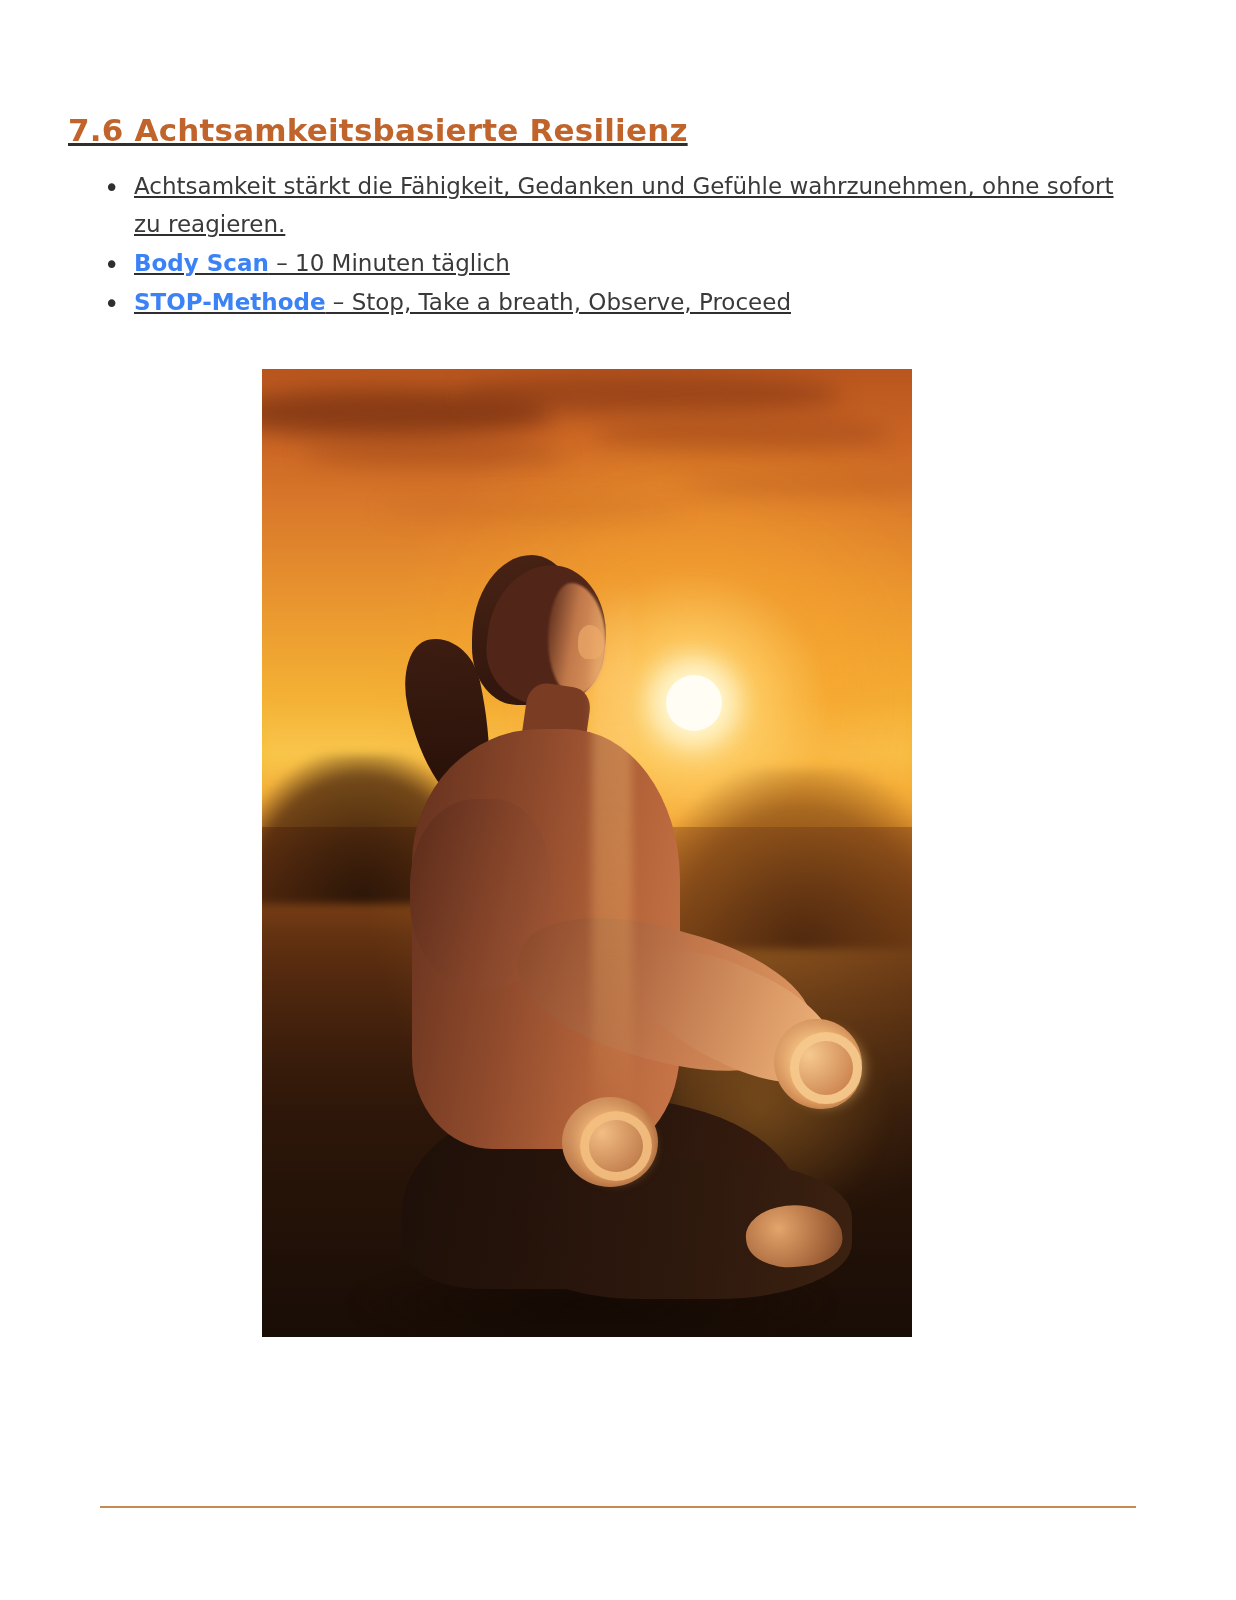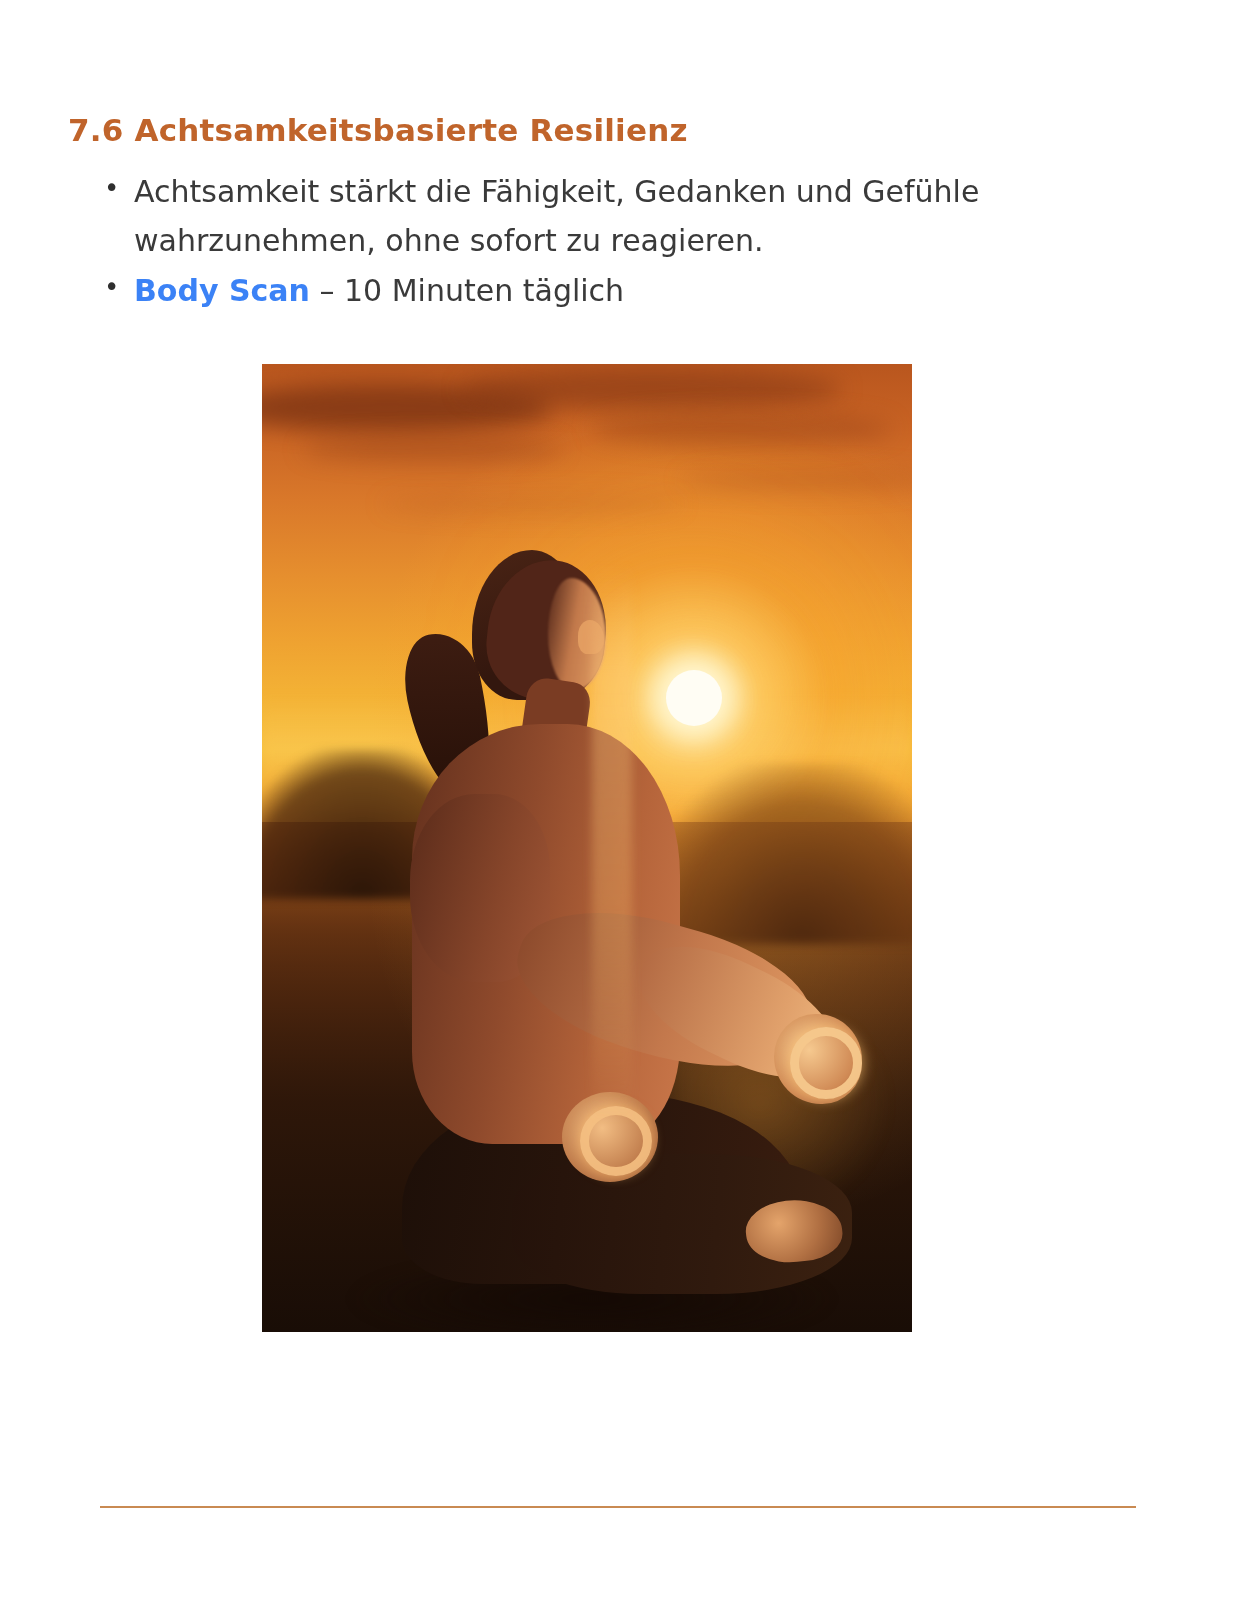--- a/index.html
+++ b/index.html
@@ -13,37 +13,38 @@
     font-family: "DejaVu Sans", sans-serif;
     color: #2f2f2f;
     overflow: hidden;
   }
   .page {
     position: relative;
     width: 1236px;
     height: 1600px;
     box-sizing: border-box;
     padding: 110px 100px 0 68px;
+    text-decoration: underline;
   }
   .section-title {
     font-size: 31px;
     font-weight: 600;
     color: #c0642b;
     letter-spacing: 0.2px;
     margin: 0 0 18px 0;
     line-height: 1.3;
   }
   ul.bullets {
     list-style: none;
     margin: 0;
     padding: 0 0 0 30px;
   }
   ul.bullets li {
     position: relative;
-    font-size: 30px;
+    font-size: 23px;
     line-height: 1.62;
     color: #3a3a3a;
     padding-left: 36px;
     margin-bottom: 2px;
   }
   ul.bullets li::before {
     content: "\2022";
     position: absolute;
     left: 6px;
     top: -1px;
@@ -353,20 +354,23 @@
 <div class="page">
 
   <h1 class="section-title">7.6 Achtsamkeitsbasierte Resilienz</h1>
 
   <ul class="bullets">
     <li>
       <span>Achtsamkeit stärkt die Fähigkeit, Gedanken und Gefühle wahrzunehmen, ohne sofort zu reagieren.</span>
     </li>
     <li>
       <b>Body Scan</b><span> – 10 Minuten täglich</span>
+    </li>
+    <li>
+      <b>STOP-Methode</b><span> – Stop, Take a breath, Observe, Proceed</span>
     </li>
   </ul>
 
   <div class="figure-wrap">
     <div class="photo">
       <div class="sky"></div>
       <div class="cloud c1"></div>
       <div class="cloud c2"></div>
       <div class="cloud c3"></div>
       <div class="cloud c4"></div>

